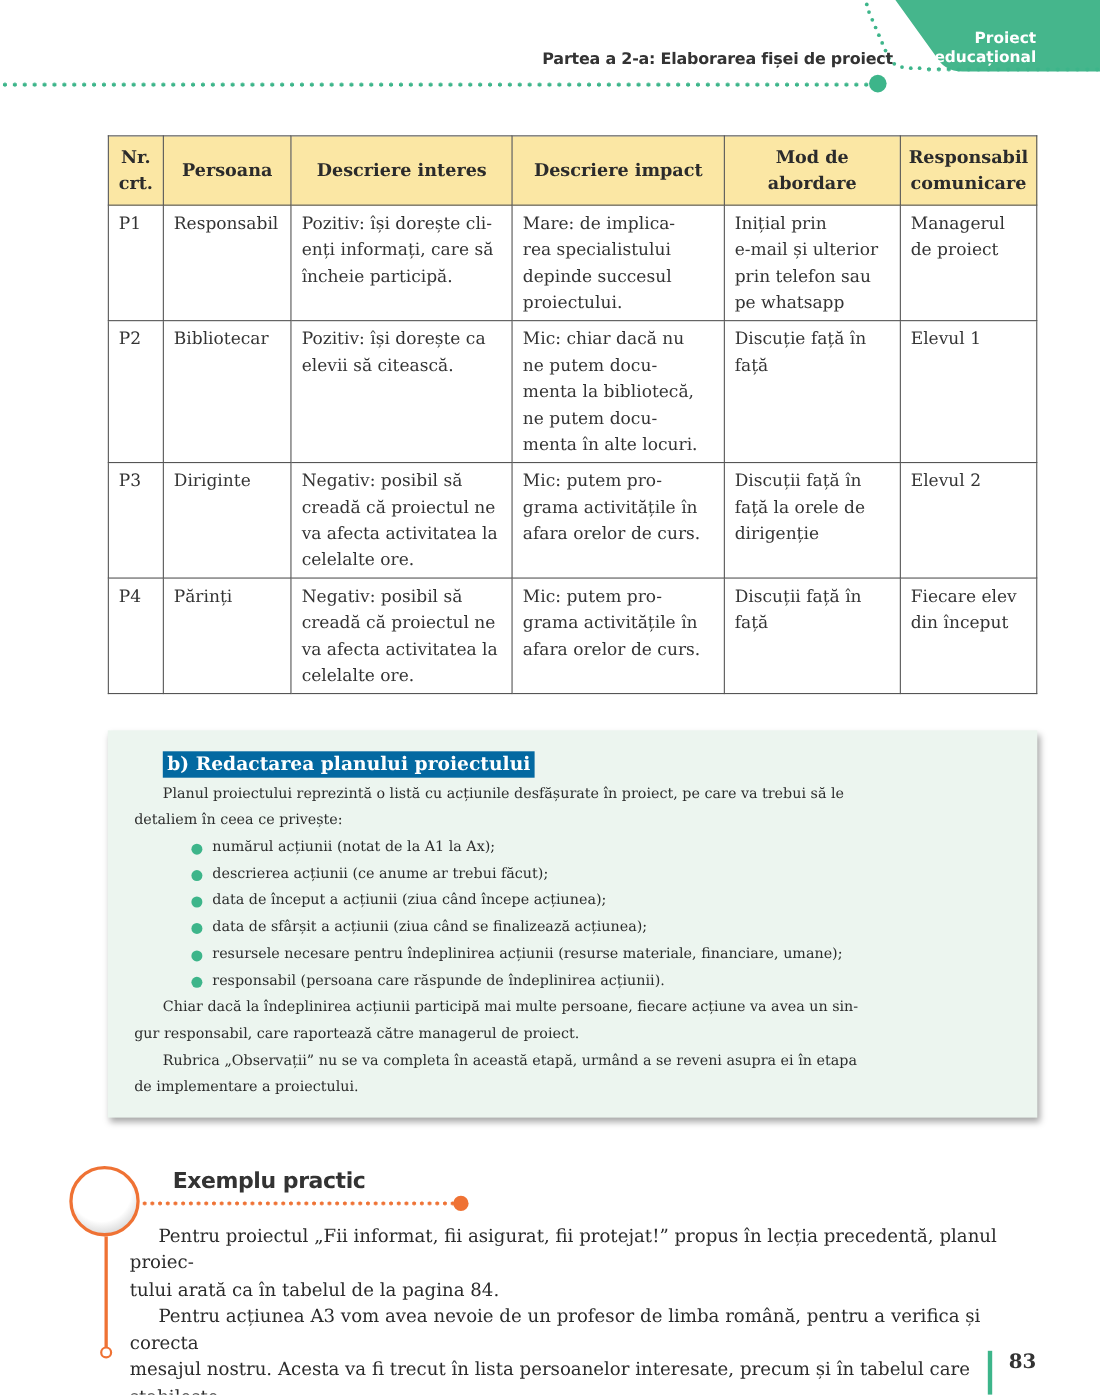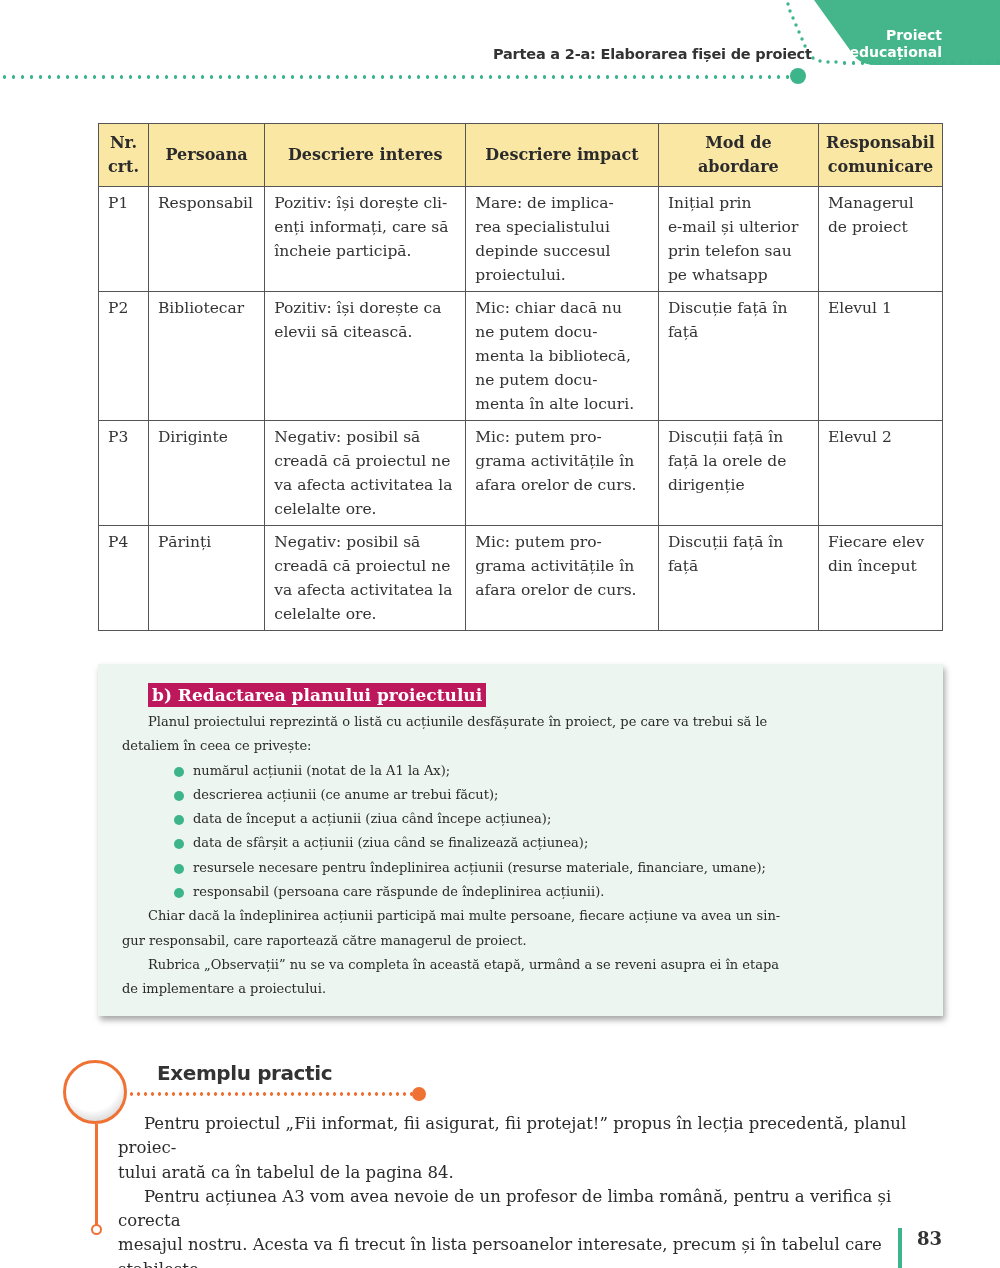--- a/index.html
+++ b/index.html
@@ -54,21 +54,21 @@
   .cell-line { display: block; white-space: nowrap; }
 
   
   .plan-box {
     position: absolute; left: 98px; top: 664px; width: 845px; height: 352px;
     background: #ecf5ef;
     box-shadow: 2px 4px 6px rgba(0,0,0,0.35);
   }
   .plan-heading {
     position: absolute; left: 50px; top: 19px; padding: 0 4px;
-    background: #be185d; color: #fff; font-weight: bold; font-size: 17px; line-height: 24px;
+    background: #0369a1; color: #fff; font-weight: bold; font-size: 17px; line-height: 24px;
   }
   .plan-text {
     position: absolute; left: 24px; top: 46px; width: 820px;
     font-size: 13px; line-height: 24.3px; color: #2b2b2b;
   }
   .para { margin: 0; }
   .indent { display: inline-block; width: 26px; }
   .bullets { margin: 0; padding: 0; list-style: none; }
   .bullets li { padding-left: 52px; position: relative; white-space: nowrap; }
   .bullet-dot {

